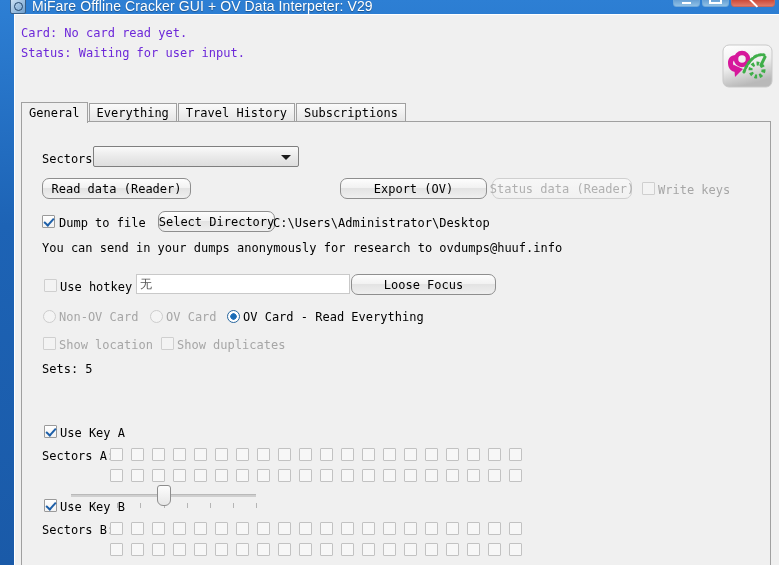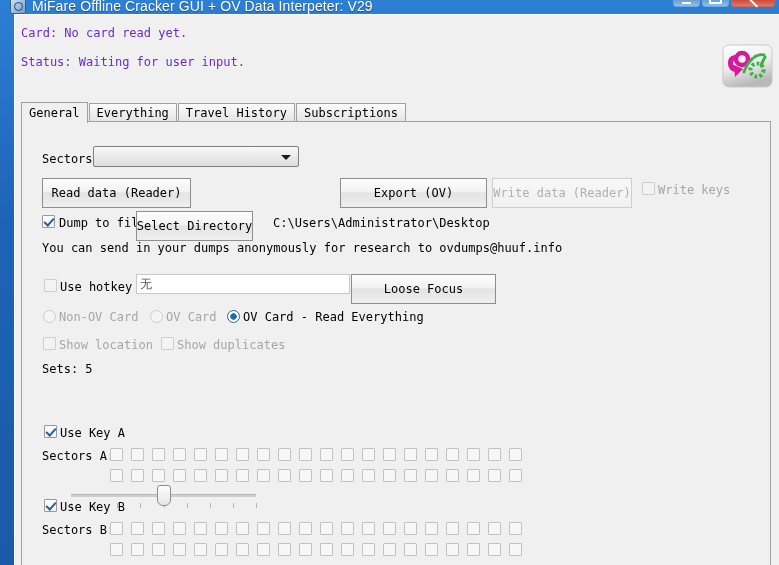--- a/index.html
+++ b/index.html
@@ -87,21 +87,21 @@
   .mono { font-family: "DejaVu Sans Mono", monospace; }
 
   #card-line, #status-line {
     position: absolute;
     left: 6px;
     font-size: 12px;
     color: #6d28d9;
     white-space: pre;
   }
   #card-line   { top: 11px; }
-  #status-line { top: 31px; margin-top: 9px; }
+  #status-line { top: 31px; }
 
   #credit-line {
     position: absolute;
     left: 6px; top: 52px;
     font-family: "Liberation Sans", sans-serif;
     font-size: 25px;
     color: #000;
     white-space: pre;
   }
 
@@ -155,23 +155,23 @@
   .lbl {
     position: absolute;
     font-size: 12px;
     color: #000;
     white-space: pre;
   }
   .lbl.disabled { color: #a6a6a6; }
 
   .btn {
     position: absolute;
-    height: 30px;
+    height: 21px;
     border: 1px solid #8e8e8e;
-    border-radius: 0;
+    border-radius: 7px;
     background: linear-gradient(to bottom, #fdfdfd 0%, #f2f2f2 45%, #e3e3e3 50%, #efefef 100%);
     font-family: "DejaVu Sans Mono", monospace;
     font-size: 12px;
     color: #000;
     display: flex; align-items: center; justify-content: center;
     box-sizing: border-box;
     white-space: pre;
     cursor: default;
   }
   .btn.disabled {
@@ -337,28 +337,28 @@
 
     <div id="tabpanel">
 
       <div class="lbl mono" style="left:20px; top:30px;">Sectors:</div>
       <div class="combo" style="left:71px; top:24px; width:206px;">
         <div class="arrow"></div>
       </div>
 
       <div class="btn" style="left:20px;  top:56px; width:149px;">Read data (Reader)</div>
       <div class="btn" style="left:318px; top:56px; width:147px;">Export (OV)</div>
-      <div class="btn disabled" style="left:470px; top:56px; width:140px;">Write data (Reader)</div>
+      <div class="btn disabled" style="left:470px; top:56px; width:140px;">Status data (Reader)</div>
 
       <div class="cb disabled" style="left:620px; top:60px;"></div>
       <div class="lbl mono disabled" style="left:636px; top:61px;">Write keys</div>
 
       <div class="cb checked" style="left:20px; top:93px;"></div>
       <div class="lbl mono" style="left:37px; top:94px;">Dump to file</div>
-      <div class="btn" style="left:114px; top:89px; width:117px;">Select Directory</div>
+      <div class="btn" style="left:136px; top:89px; width:117px;">Select Directory</div>
       <div class="lbl mono" style="left:251px; top:94px;">C:\Users\Administrator\Desktop</div>
 
       <div class="lbl mono" style="left:20px; top:119px;">You can send in your dumps anonymously for research to ovdumps@huuf.info</div>
 
       <div class="cb disabled" style="left:22px; top:157px;"></div>
       <div class="lbl mono" style="left:38px; top:158px;">Use hotkey</div>
       <div class="textfield" style="left:114px; top:152px; width:214px;">无</div>
       <div class="btn" style="left:329px; top:152px; width:145px;">Loose Focus</div>
 
       <div class="rb disabled" style="left:21px; top:188px;"></div>

